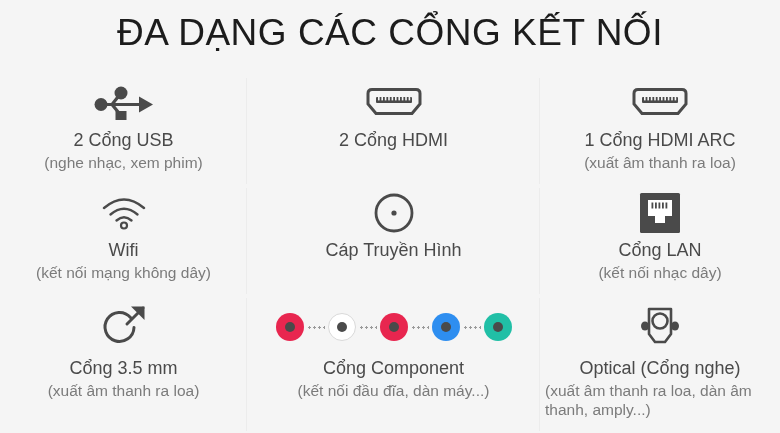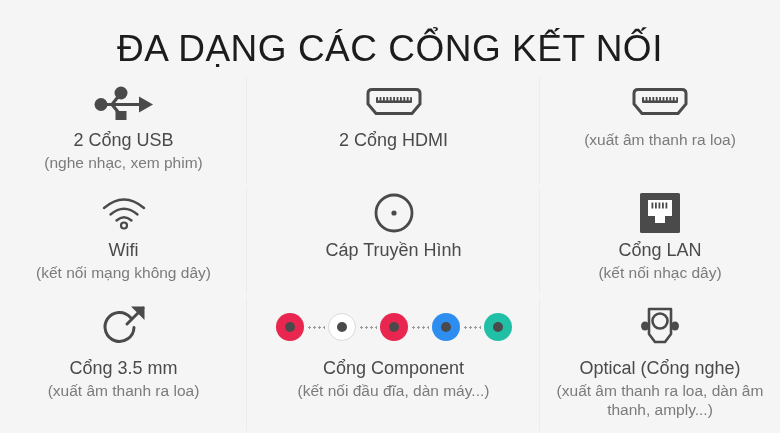--- a/index.html
+++ b/index.html
@@ -21,21 +21,21 @@
     background: #f5f5f5;
     box-sizing: border-box;
   }
   .title {
     text-align: center;
     color: #1c1c1c;
     font-size: 37px;
     font-weight: 400;
     letter-spacing: 0.5px;
     line-height: 1;
-    padding-top: 30px;
+    padding-top: 14px;
     margin: 0;
     font-family: "Liberation Sans", sans-serif;
   }
   .grid {
     position: absolute;
     top: 76px;
     left: 0;
     width: 780px;
     height: 357px;
     display: grid;
@@ -72,21 +72,20 @@
     color: #4a4a4a;
     font-size: 18px;
     line-height: 1.28;
     text-align: center;
     white-space: nowrap;
   }
   .sublabel {
     color: #7b7b7b;
     font-size: 15.5px;
     line-height: 1.25;
-    text-align: center;
     margin-top: 1px;
     white-space: nowrap;
   }
   .sublabel.two-line { white-space: normal; max-width: 230px; }
 
   
   .row3 .icon-wrap { height: 54px; }
 
   .rca-row {
     display: flex;
@@ -182,20 +181,21 @@
             <rect x="26.2" y="9" width="1.6" height="3.4"></rect>
             <rect x="29.6" y="9" width="1.6" height="3.4"></rect>
             <rect x="33" y="9" width="1.6" height="3.4"></rect>
             <rect x="36.4" y="9" width="1.6" height="3.4"></rect>
             <rect x="39.8" y="9" width="1.6" height="3.4"></rect>
             <rect x="43.2" y="9" width="1.6" height="3.4"></rect>
             <rect x="46.6" y="9" width="1.6" height="3.4"></rect>
           </g>
         </svg>
       </div>
+      <div class="label">1 Cổng HDMI ARC</div>
       <div class="sublabel">(xuất âm thanh ra loa)</div>
     </div>
 
     <div class="cell col1">
       <div class="icon-wrap">
         <svg width="48" height="36" viewBox="0 0 48 36" aria-hidden="true">
           <g fill="none" stroke="#4a4a4a" stroke-width="2.4" stroke-linecap="round">
             <path d="M4 13 Q24 -4 44 13"></path>
             <path d="M10.5 19.5 Q24 8 37.5 19.5"></path>
             <path d="M16.5 25.5 Q24 19 31.5 25.5"></path>

